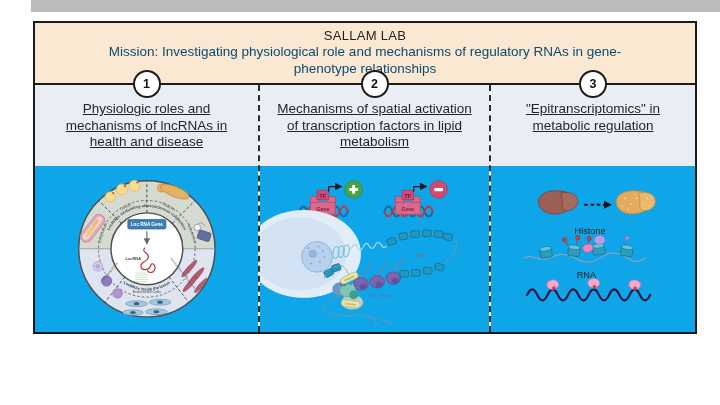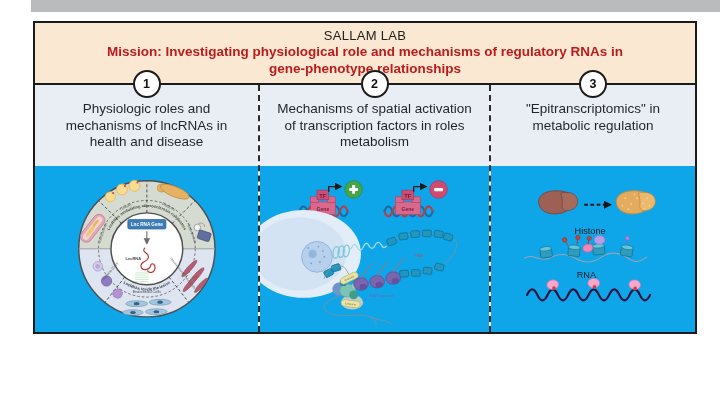--- a/index.html
+++ b/index.html
@@ -11,36 +11,36 @@
   .figure{
     position:absolute;left:33px;top:21px;width:664px;height:313px;
     border:2px solid #1b1b1b;background:#fff;box-sizing:border-box;
     display:flex;flex-direction:column;
   }
   .fig-header{
     background:#fae8d2;border-bottom:2px solid #1b1b1b;
     text-align:center;padding:5px 10px 6px;
   }
   .lab-name{font-size:13px;color:#222;letter-spacing:.3px;}
-  .mission{font-size:13.5px;font-weight:bold;color:#b91c1c;line-height:1.24;max-width:545px;margin:1px auto 0;}
+  .mission{font-size:13.5px;font-weight:normal;color:#0c4a6e;line-height:1.24;max-width:545px;margin:1px auto 0;}
   .columns{flex:1;display:flex;min-height:0;}
   .panel{position:relative;display:flex;flex-direction:column;min-width:0;}
   .panel-1{width:223px;}
   .panel-2{width:229px;border-left:2px dashed #2b2b2b;border-right:2px dashed #2b2b2b;box-sizing:content-box;}
   .panel-3{flex:1;}
   .badge{
     position:absolute;top:-15px;left:50%;transform:translateX(-50%);
     width:24px;height:24px;border:2px solid #1b1b1b;border-radius:50%;background:#fff;
     display:flex;align-items:center;justify-content:center;
     font-size:12.5px;font-weight:600;color:#111;z-index:5;
   }
   .panel-title{
     background:#e9edf4;height:81px;box-sizing:border-box;
     padding:16px 14px 0;text-align:center;
-    font-size:13.5px;line-height:1.22;color:#1f242b;
+    font-size:13.5px;line-height:1.22;color:#1f242b;text-decoration:underline;
   }
   .panel-art{flex:1;background:#0ea5e9;position:relative;overflow:hidden;}
   .panel-art svg{display:block;width:100%;height:100%;}
   svg text{font-family:"Liberation Sans", sans-serif;}
 </style>
 </head>
 <body>
 
 <div class="top-strip"></div>
 
@@ -169,21 +169,21 @@
             </g>
             <path d="M109,112 c-5,6 7,7 5,13 c-2,7 -11,5 -10,12 c1,7 12,5 13,-1 c1,-5 7,-2 6,4 c-1,6 -8,7 -10,3" fill="none" stroke="#b63535" stroke-width="1.6" stroke-linecap="round"></path>
             <text x="104" y="128" text-anchor="end" font-size="5.4" font-weight="bold" fill="#444">LncRNA</text>
           </g>
         </svg>
       </div>
     </div>
 
     <div class="panel panel-2">
       <div class="badge">2</div>
-      <div class="panel-title">Mechanisms of spatial activation of transcription factors in roles metabolism</div>
+      <div class="panel-title">Mechanisms of spatial activation of transcription factors in lipid metabolism</div>
       <div class="panel-art">
         <svg viewBox="0 0 229 226" preserveAspectRatio="xMidYMin meet">
           <defs>
             <marker id="arrBlk" markerWidth="7" markerHeight="7" refX="5" refY="3" orient="auto">
               <path d="M0,0 L6,3 L0,6 Z" fill="#1a1a1a"></path>
             </marker>
           </defs>
 
           <g transform="translate(44,52)">
             <path d="M-32,10 c3,-9 8,-9 11,0 c3,9 8,9 11,0 c3,-9 8,-9 11,0 c3,9 8,9 11,0 c3,-9 8,-9 11,0 c3,9 8,9 11,0" fill="none" stroke="#1a67a3" stroke-width="2.6" stroke-linecap="round"></path>

